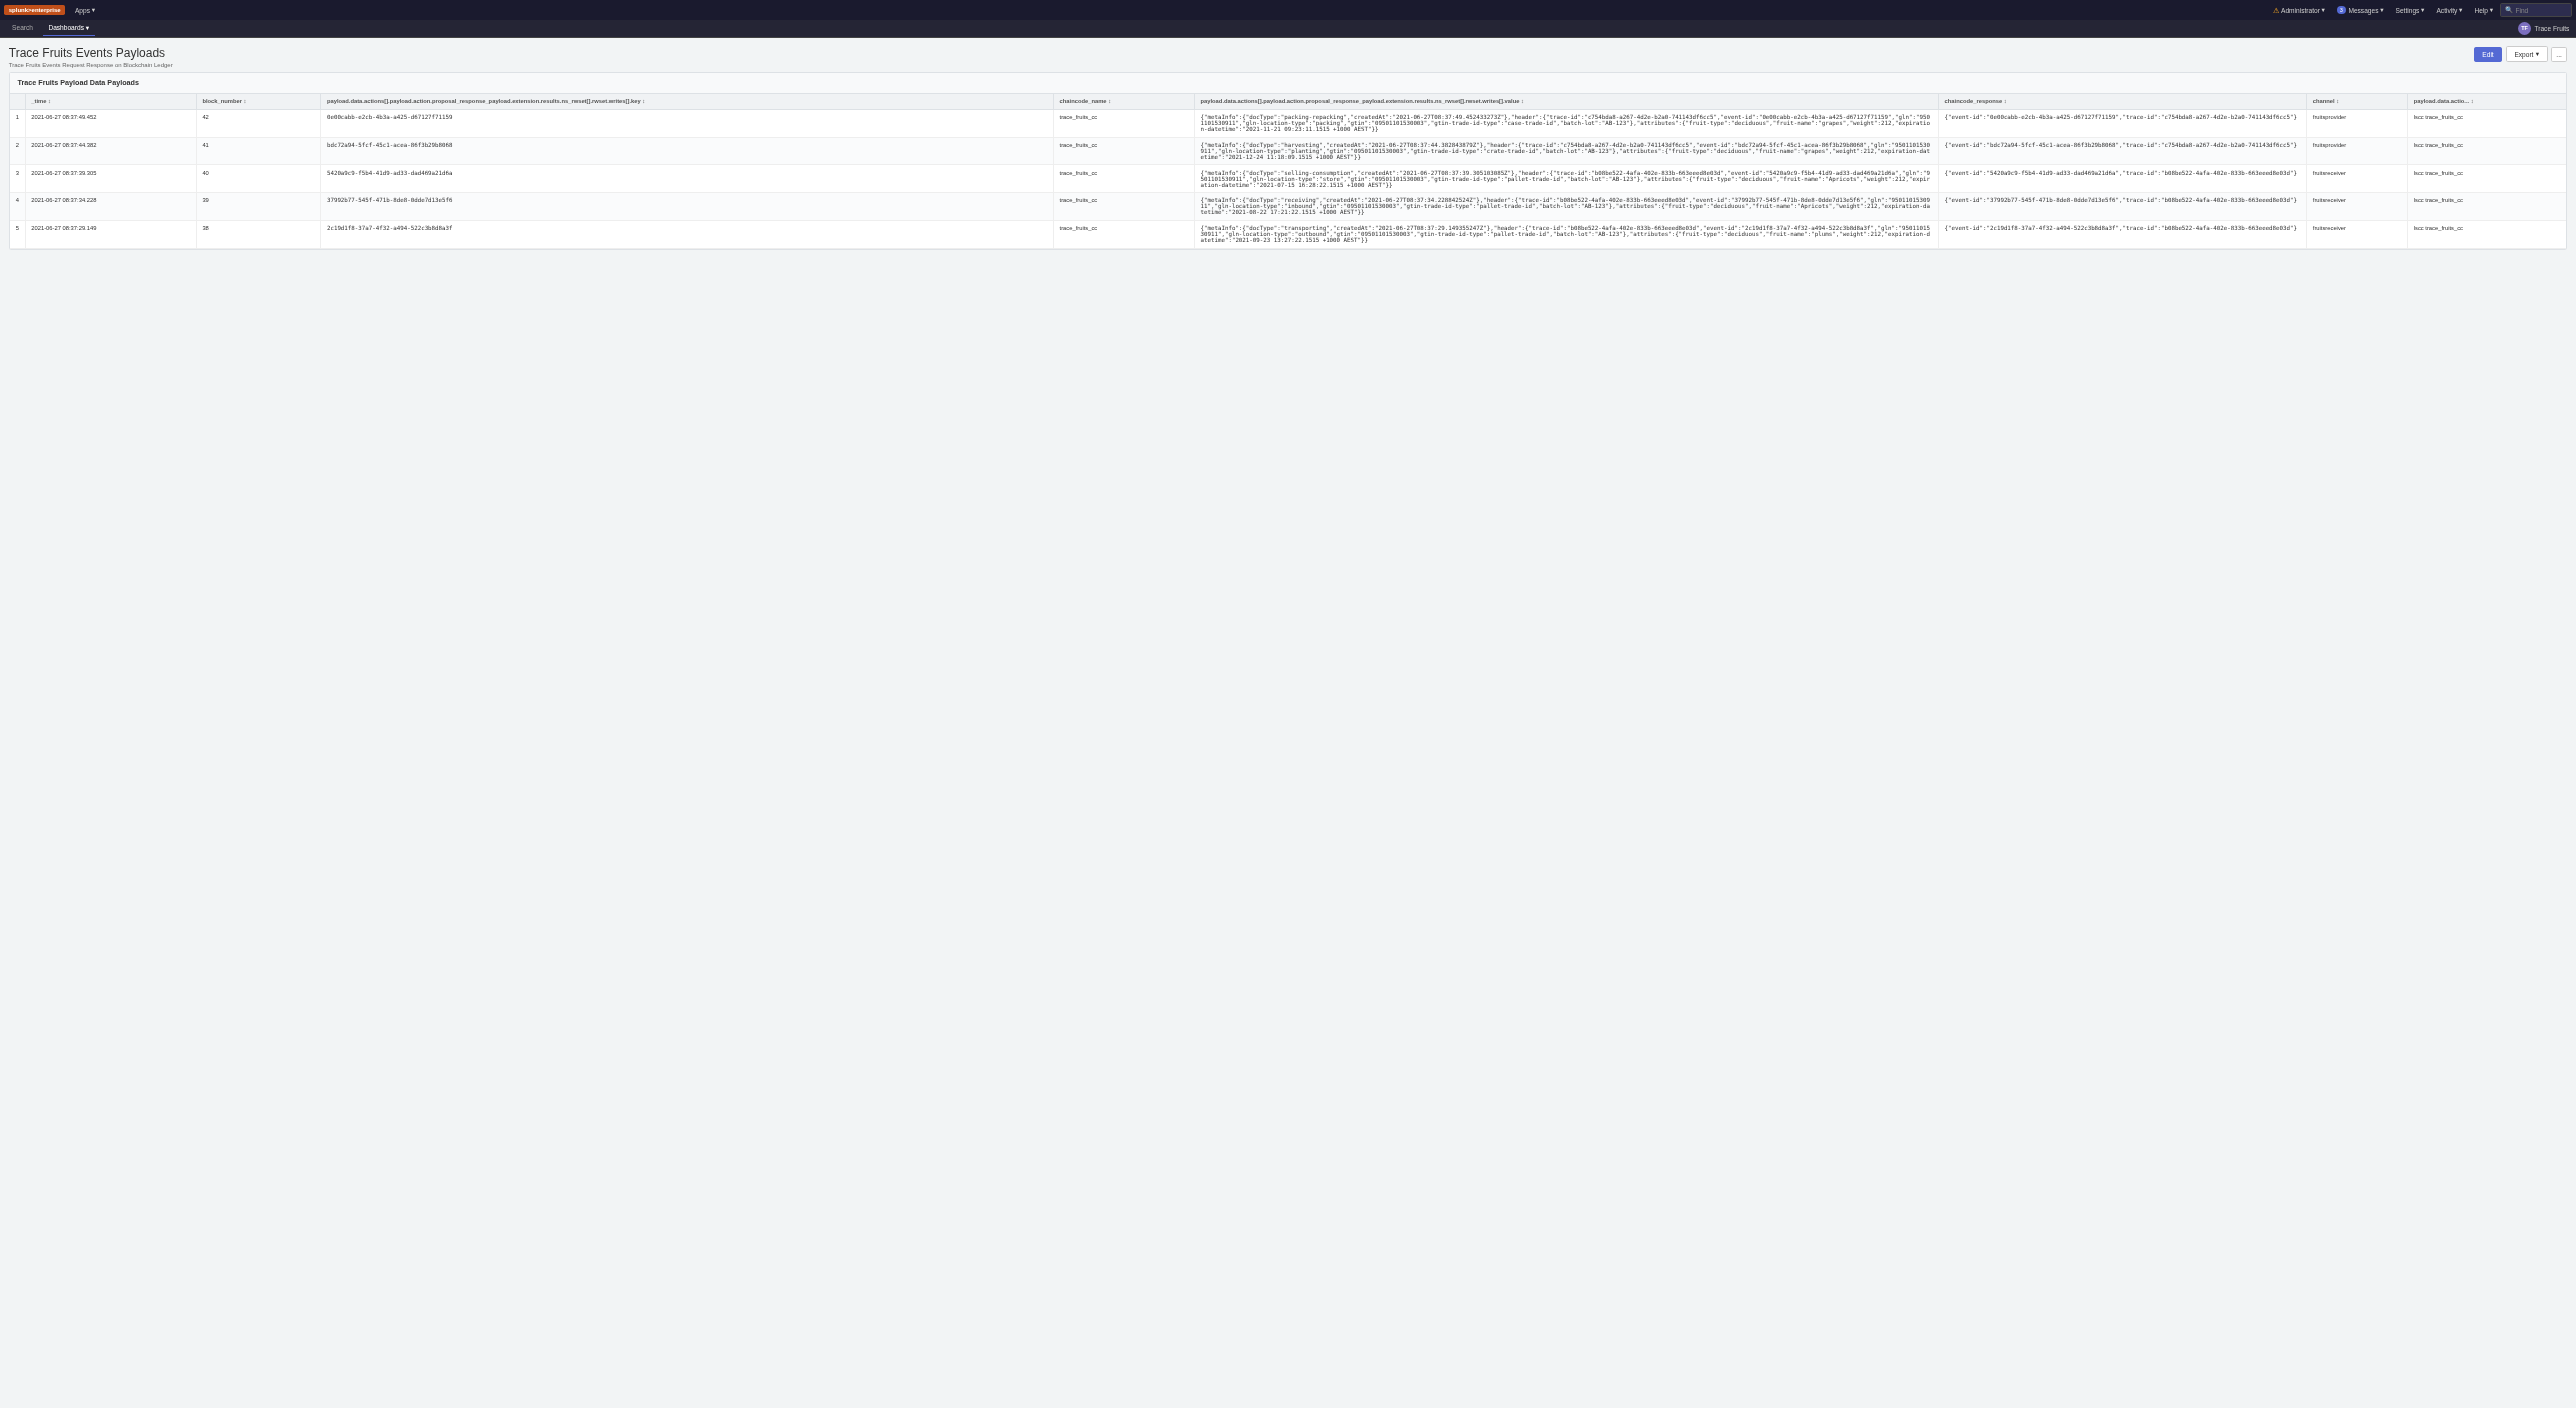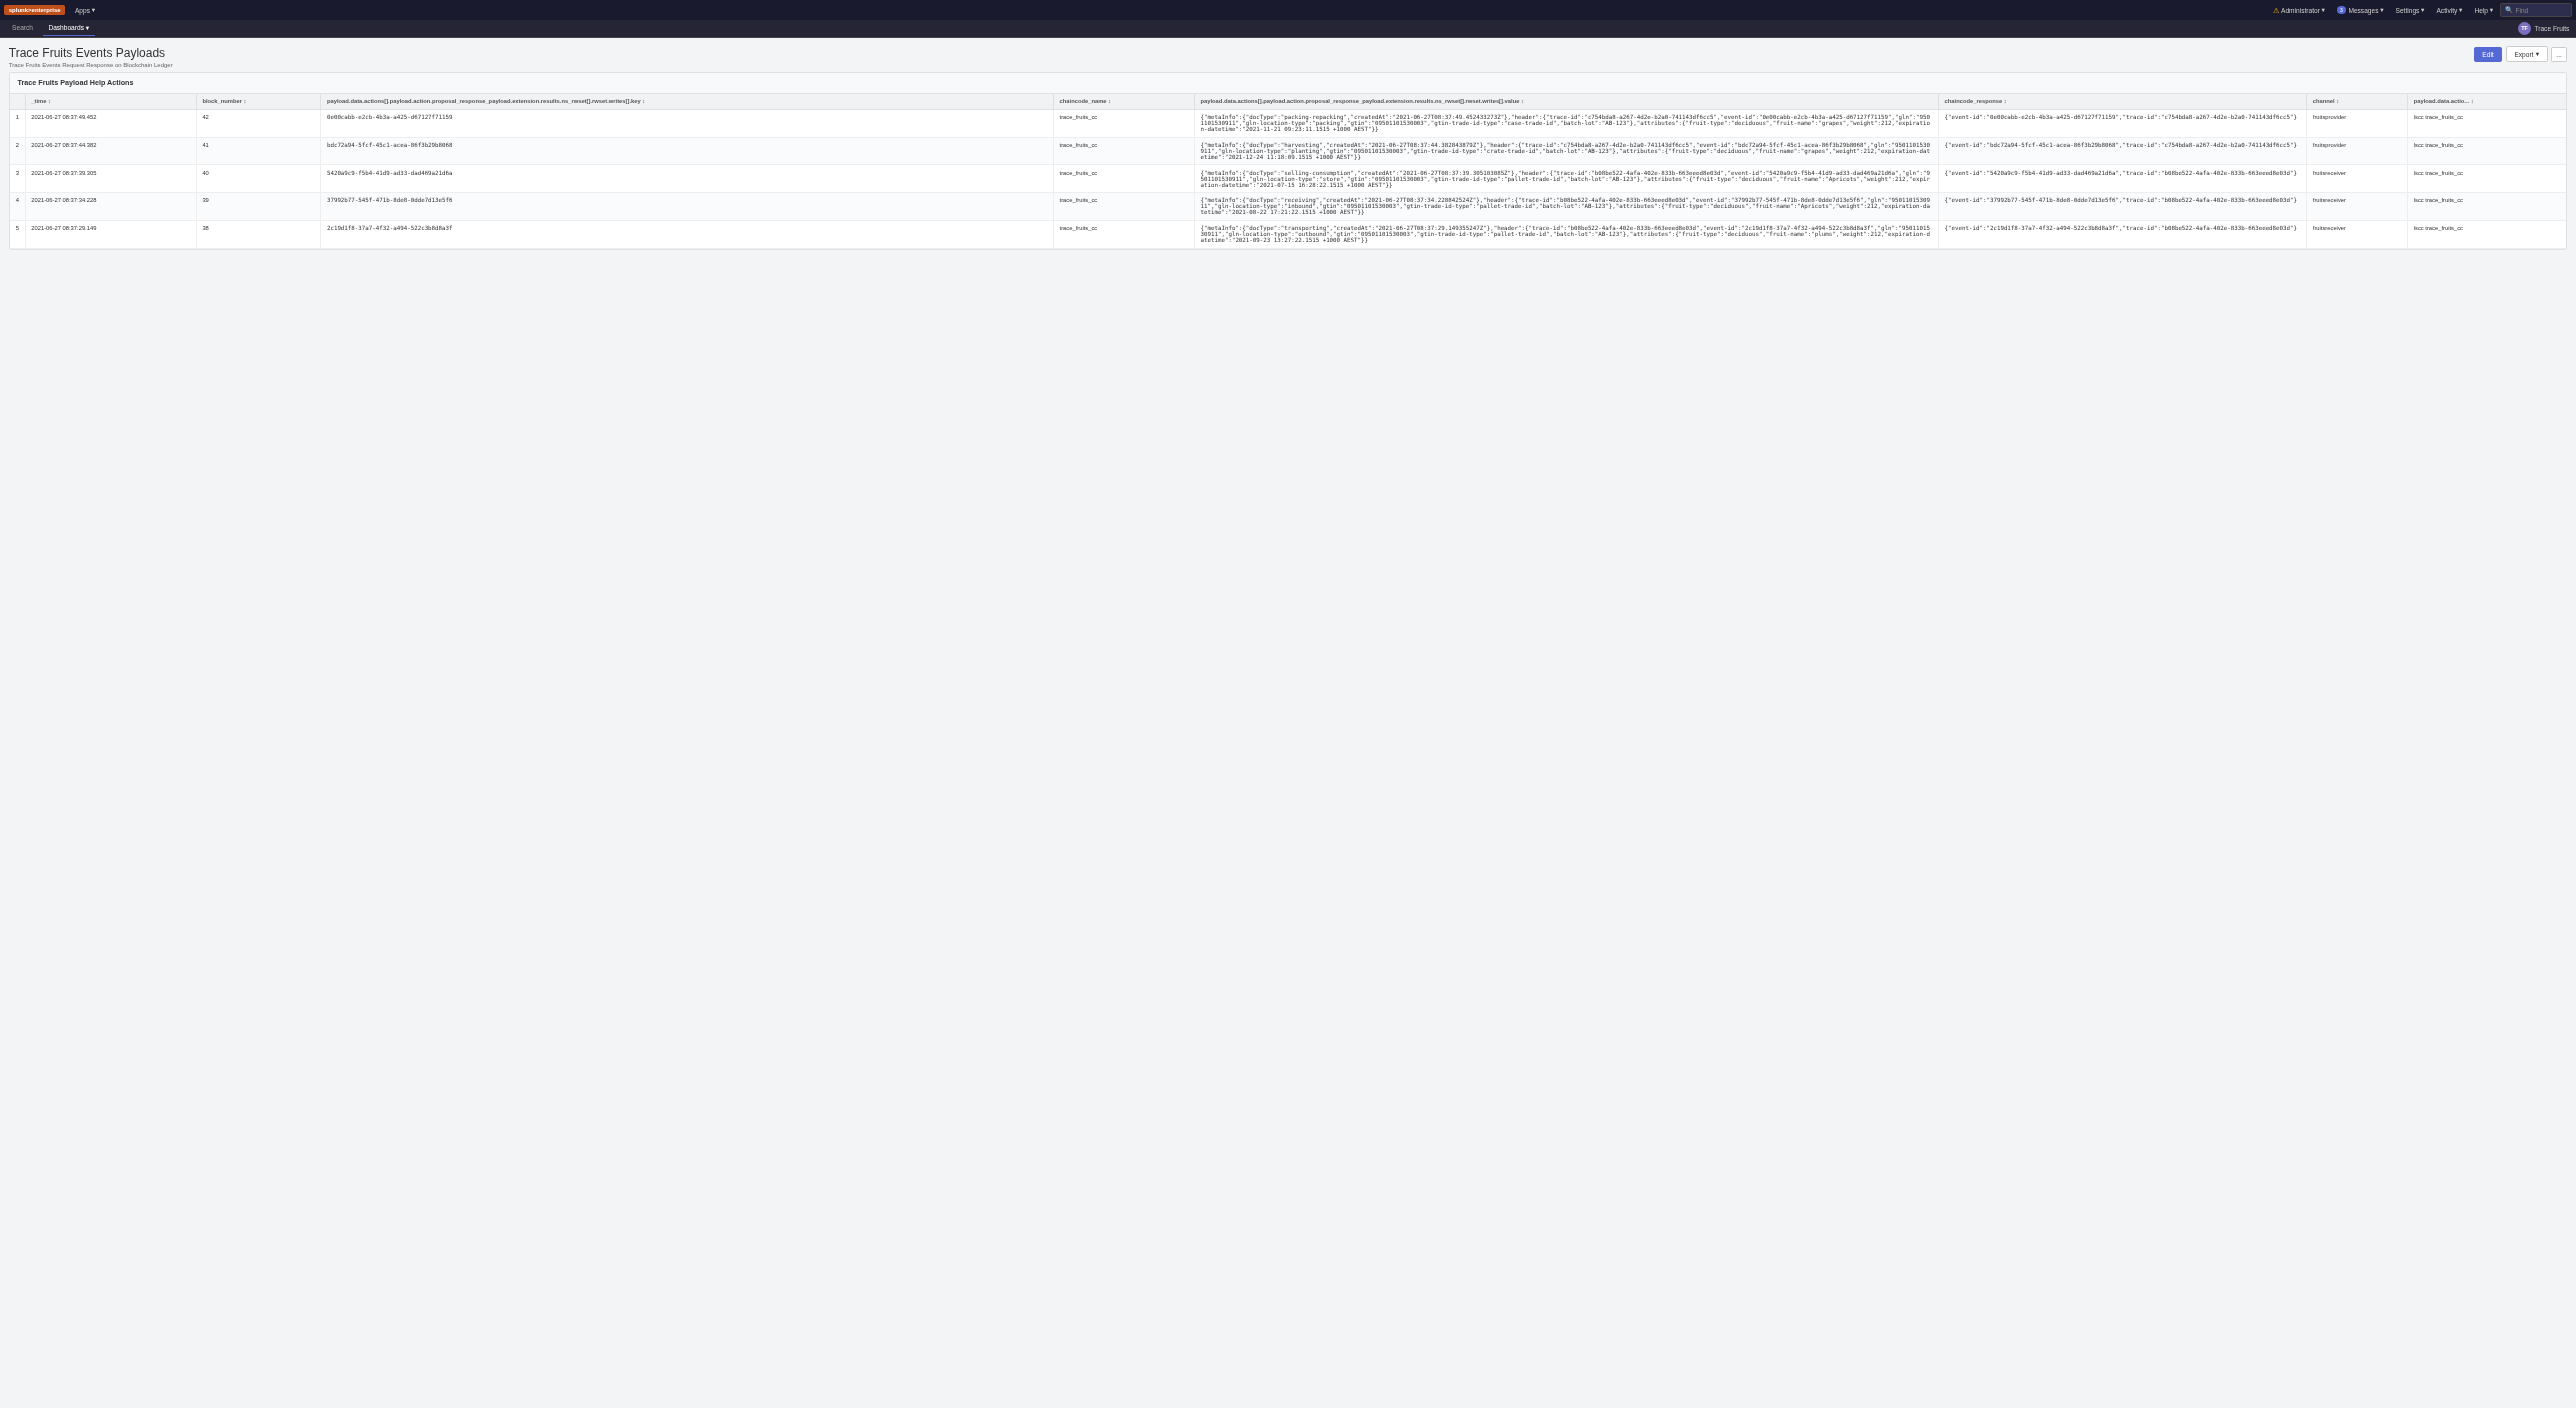--- a/index.html
+++ b/index.html
@@ -303,21 +303,21 @@
       <button class="btn btn-primary">Edit</button>
       <button class="btn btn-export">
         <span>Export</span>
         <span>▾</span>
       </button>
       <button class="btn-more">...</button>
     </div>
   </div>
 
   <div class="table-section">
-    <div class="table-section-title">Trace Fruits Payload Help Actions</div>
+    <div class="table-section-title">Trace Fruits Payload Data Payloads</div>
     <div class="data-table-wrapper">
       <table class="data-table">
         <thead>
           <tr>
             <th class="th-row-num"></th>
             <th>
               <span>_time ↕</span>
             </th>
             <th>
               <span>block_number ↕</span>

